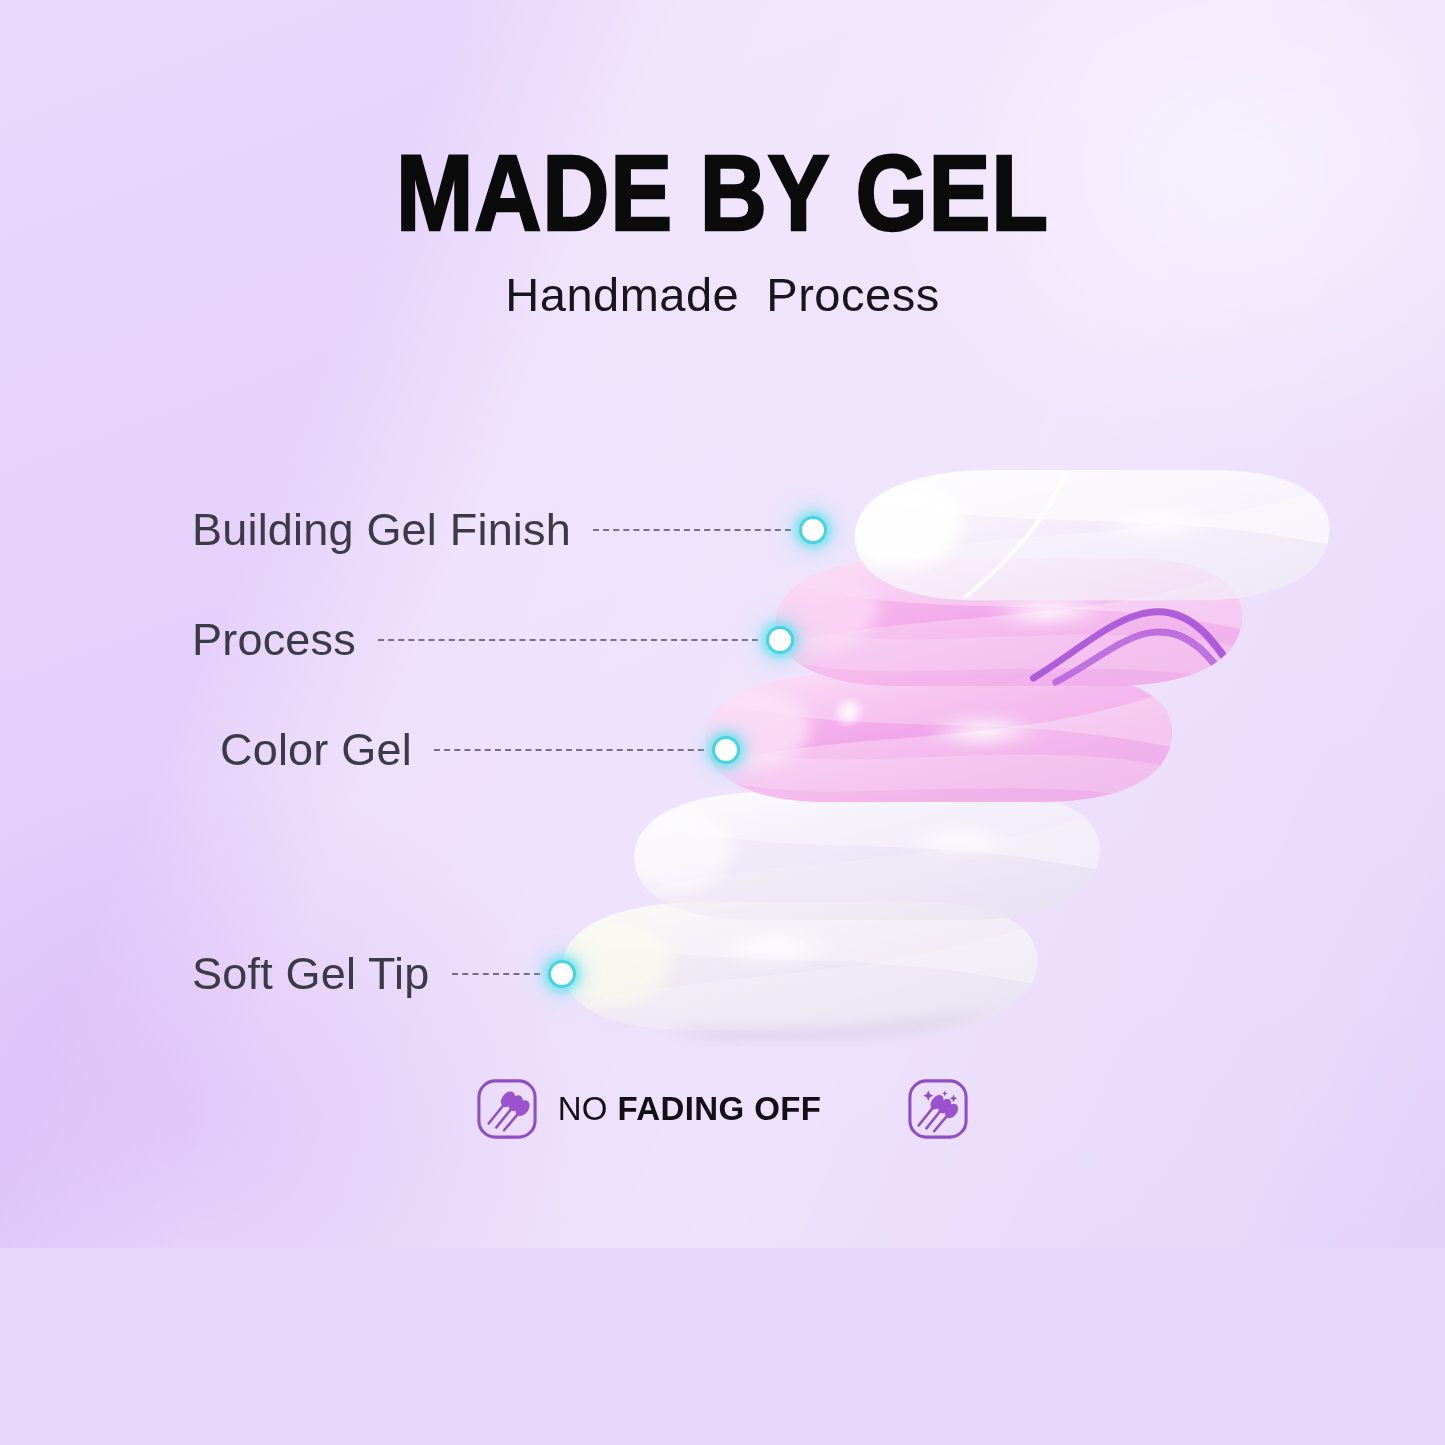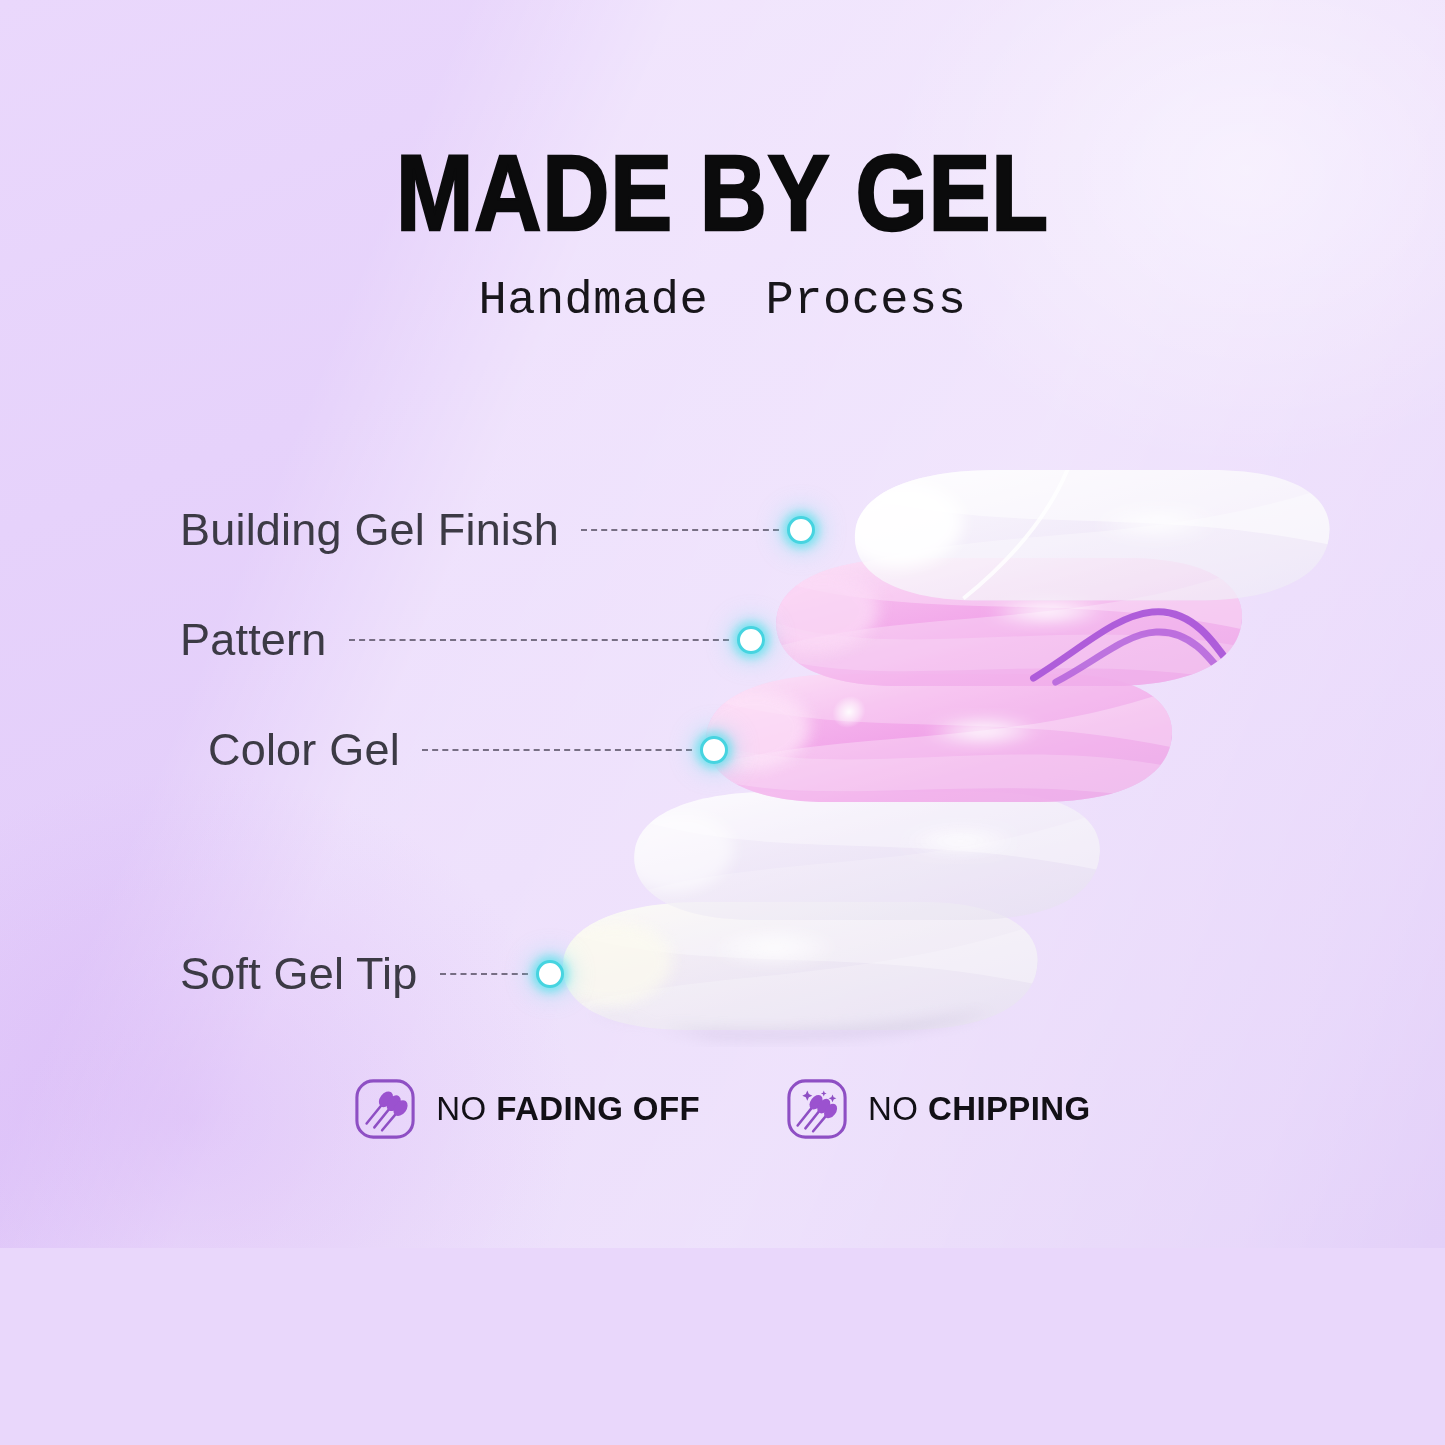--- a/index.html
+++ b/index.html
@@ -49,36 +49,35 @@
     font-weight:700;
     font-size:108px;
     line-height:.95;
     letter-spacing:1px;
     color:#0b0b0c;
     transform:scaleX(.86);
     transform-origin:center;
     -webkit-text-stroke:2.5px #0b0b0c;
   }
   .subtitle{
-    margin:7px;padding-top:22px;
+    margin:0;padding-top:22px;
     font-size:47px;
     font-weight:400;
     letter-spacing:.5px;
     color:#18161b;
     white-space:pre;
-    font-family:Liberation Mono, monospace;
   }
 
   
   .layers{position:absolute;left:0;top:0;width:100%;height:100%;}
   .layer-row{
     position:absolute;
     display:flex;align-items:center;
     height:56px;
-    left:180px;
+    left:192px;
   }
   .layer-label{
     font-size:45px;
     font-weight:400;
     color:#3c3a45;
     letter-spacing:.2px;
     white-space:nowrap;
   }
   .leader{
     height:0;
@@ -283,21 +282,21 @@
 
   <div class="layers">
 
     <div class="layer-row" style="top:502px;">
       <span class="layer-label">Building Gel Finish</span>
       <span class="leader" style="width:198px;"></span>
       <span class="dot"></span>
     </div>
 
     <div class="layer-row" style="top:612px;">
-      <span class="layer-label">Pattern</span>
+      <span class="layer-label">Process</span>
       <span class="leader" style="width:380px;"></span>
       <span class="dot"></span>
     </div>
 
     <div class="layer-row" style="top:722px;margin-left:28px;">
       <span class="layer-label">Color Gel</span>
       <span class="leader" style="width:270px;"></span>
       <span class="dot"></span>
     </div>
 
@@ -343,21 +342,18 @@
           <ellipse cx="31" cy="25" rx="5.6" ry="8.4" transform="rotate(37 31 25)"></ellipse>
           <ellipse cx="39" cy="29" rx="5.6" ry="8.4" transform="rotate(37 39 29)"></ellipse>
           <ellipse cx="46" cy="34" rx="5.6" ry="8.4" transform="rotate(37 46 34)"></ellipse>
         </g>
         <g fill="#8e4fc4">
           <path d="M22 13 l1.6 3.6 3.6 1.6 -3.6 1.6 -1.6 3.6 -1.6 -3.6 -3.6 -1.6 3.6 -1.6 Z"></path>
           <path d="M48 17 l1.2 2.8 2.8 1.2 -2.8 1.2 -1.2 2.8 -1.2 -2.8 -2.8 -1.2 2.8 -1.2 Z"></path>
           <path d="M39 13 l.9 2.1 2.1 .9 -2.1 .9 -.9 2.1 -.9 -2.1 -2.1 -.9 2.1 -.9 Z"></path>
         </g>
       </svg>
-      <span class="badge-text">
-        <span class="lead">NO </span><span class="strong">CHIPPING</span>
-      </span>
     </div>
 
 
   </div>
 
 </div>
 
 </body></html>

